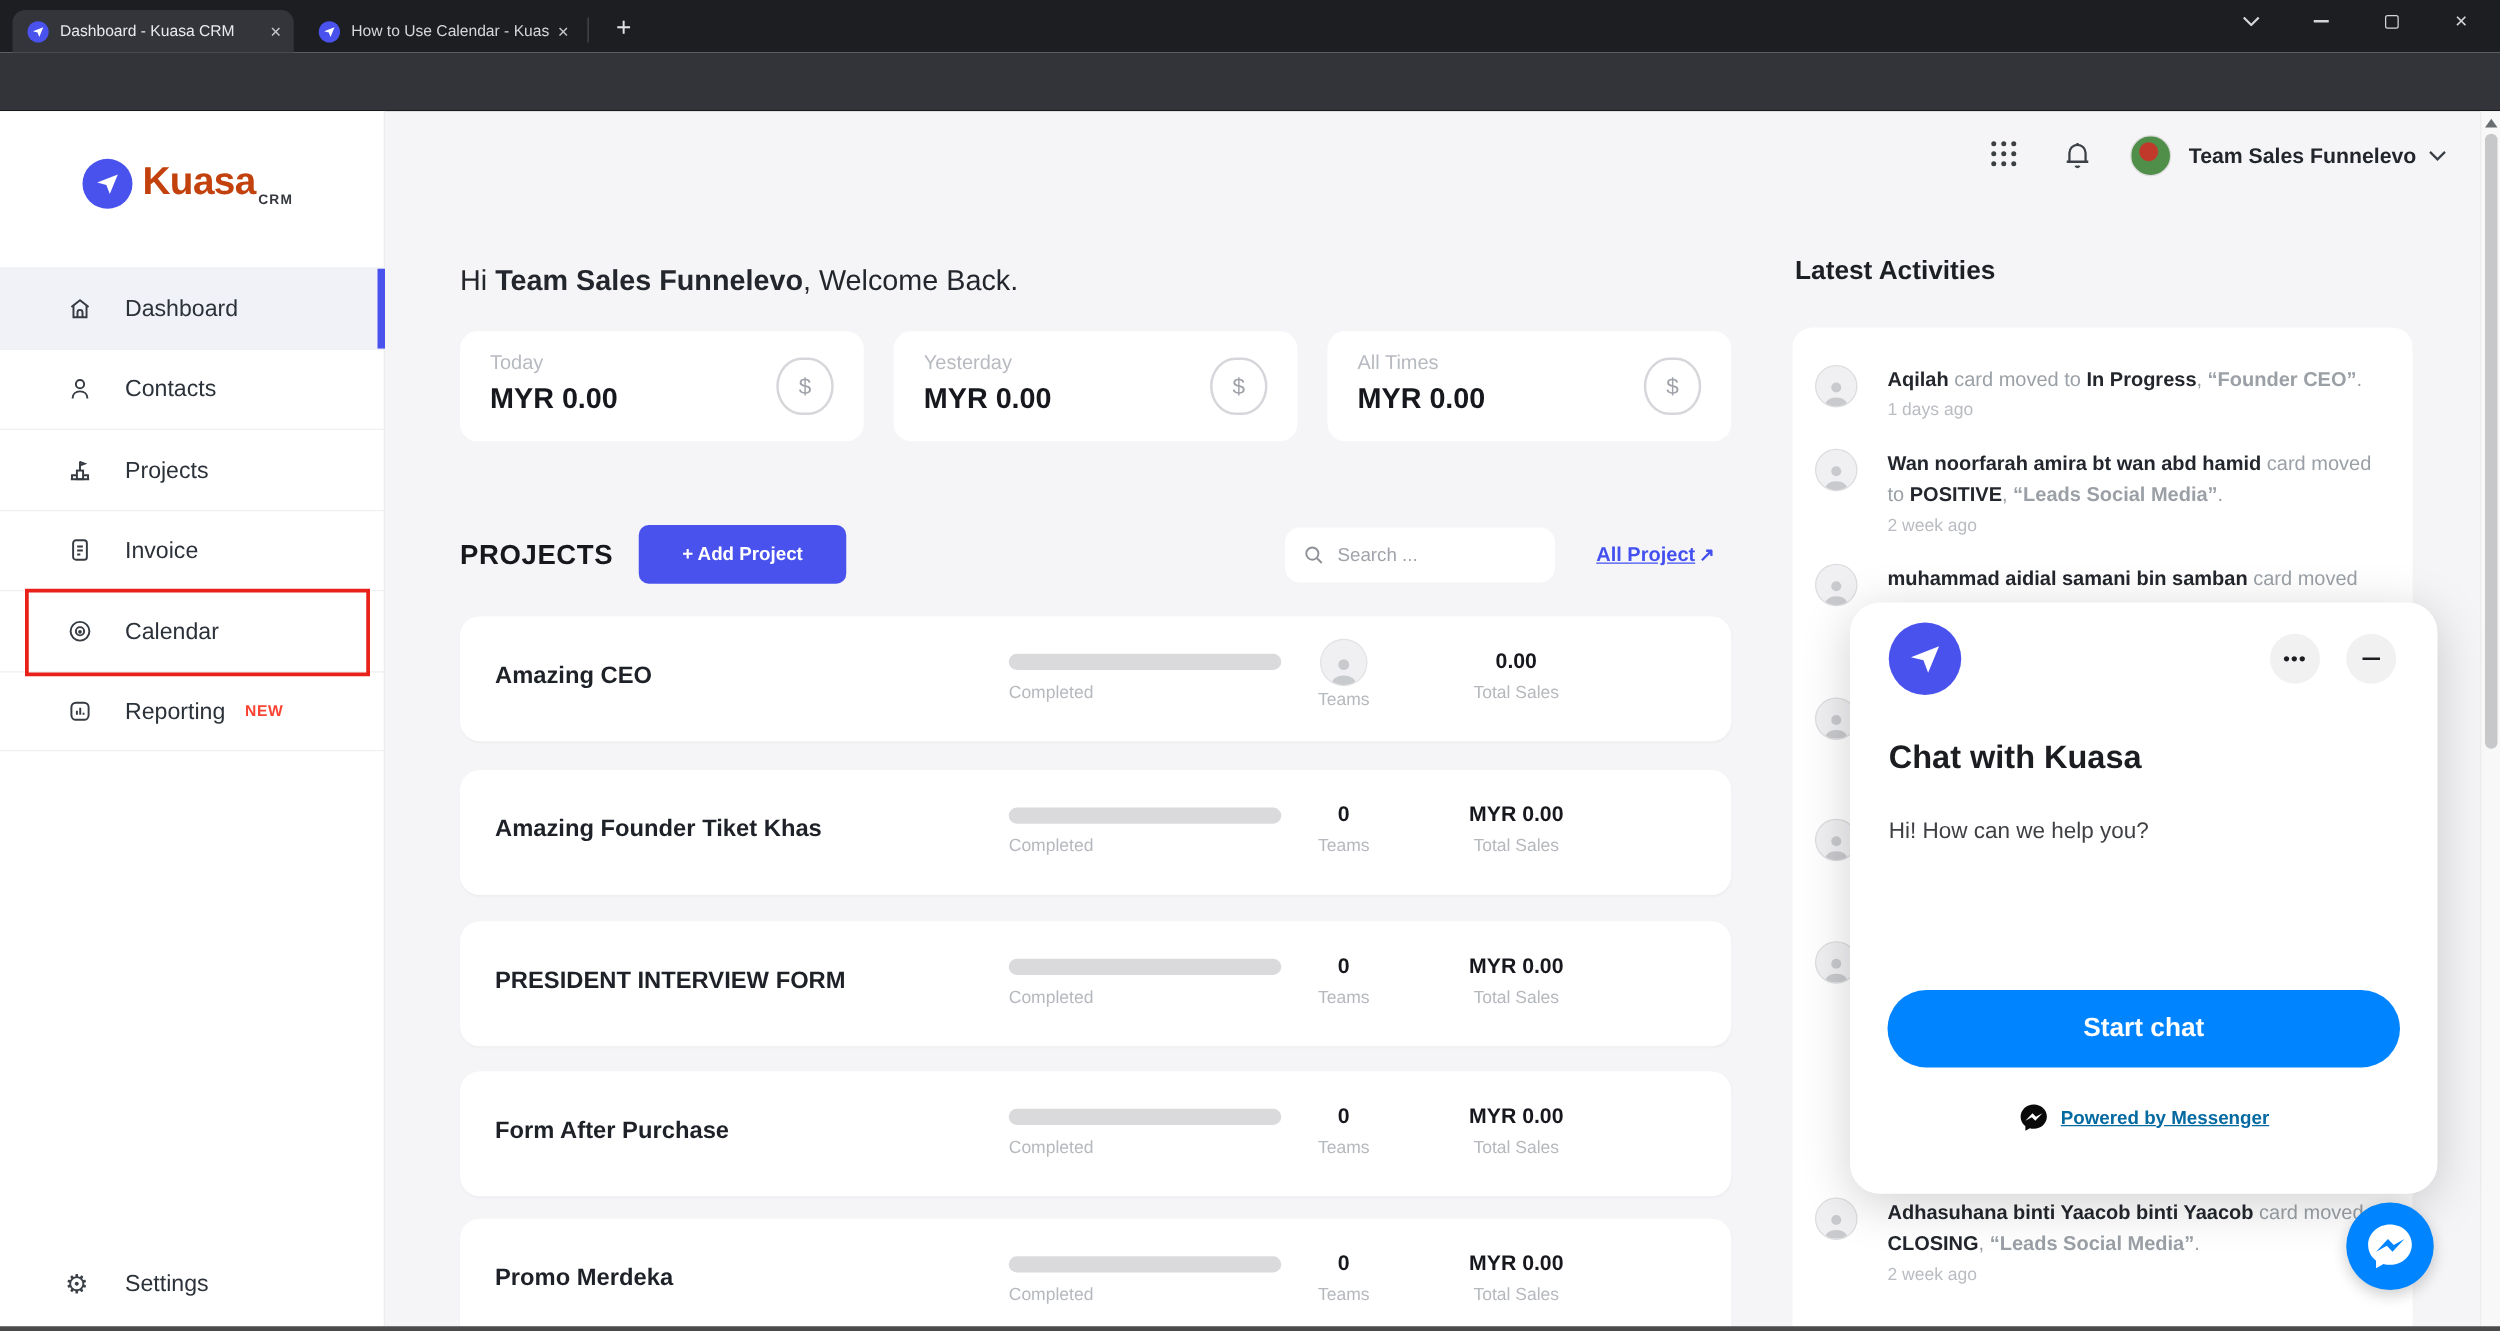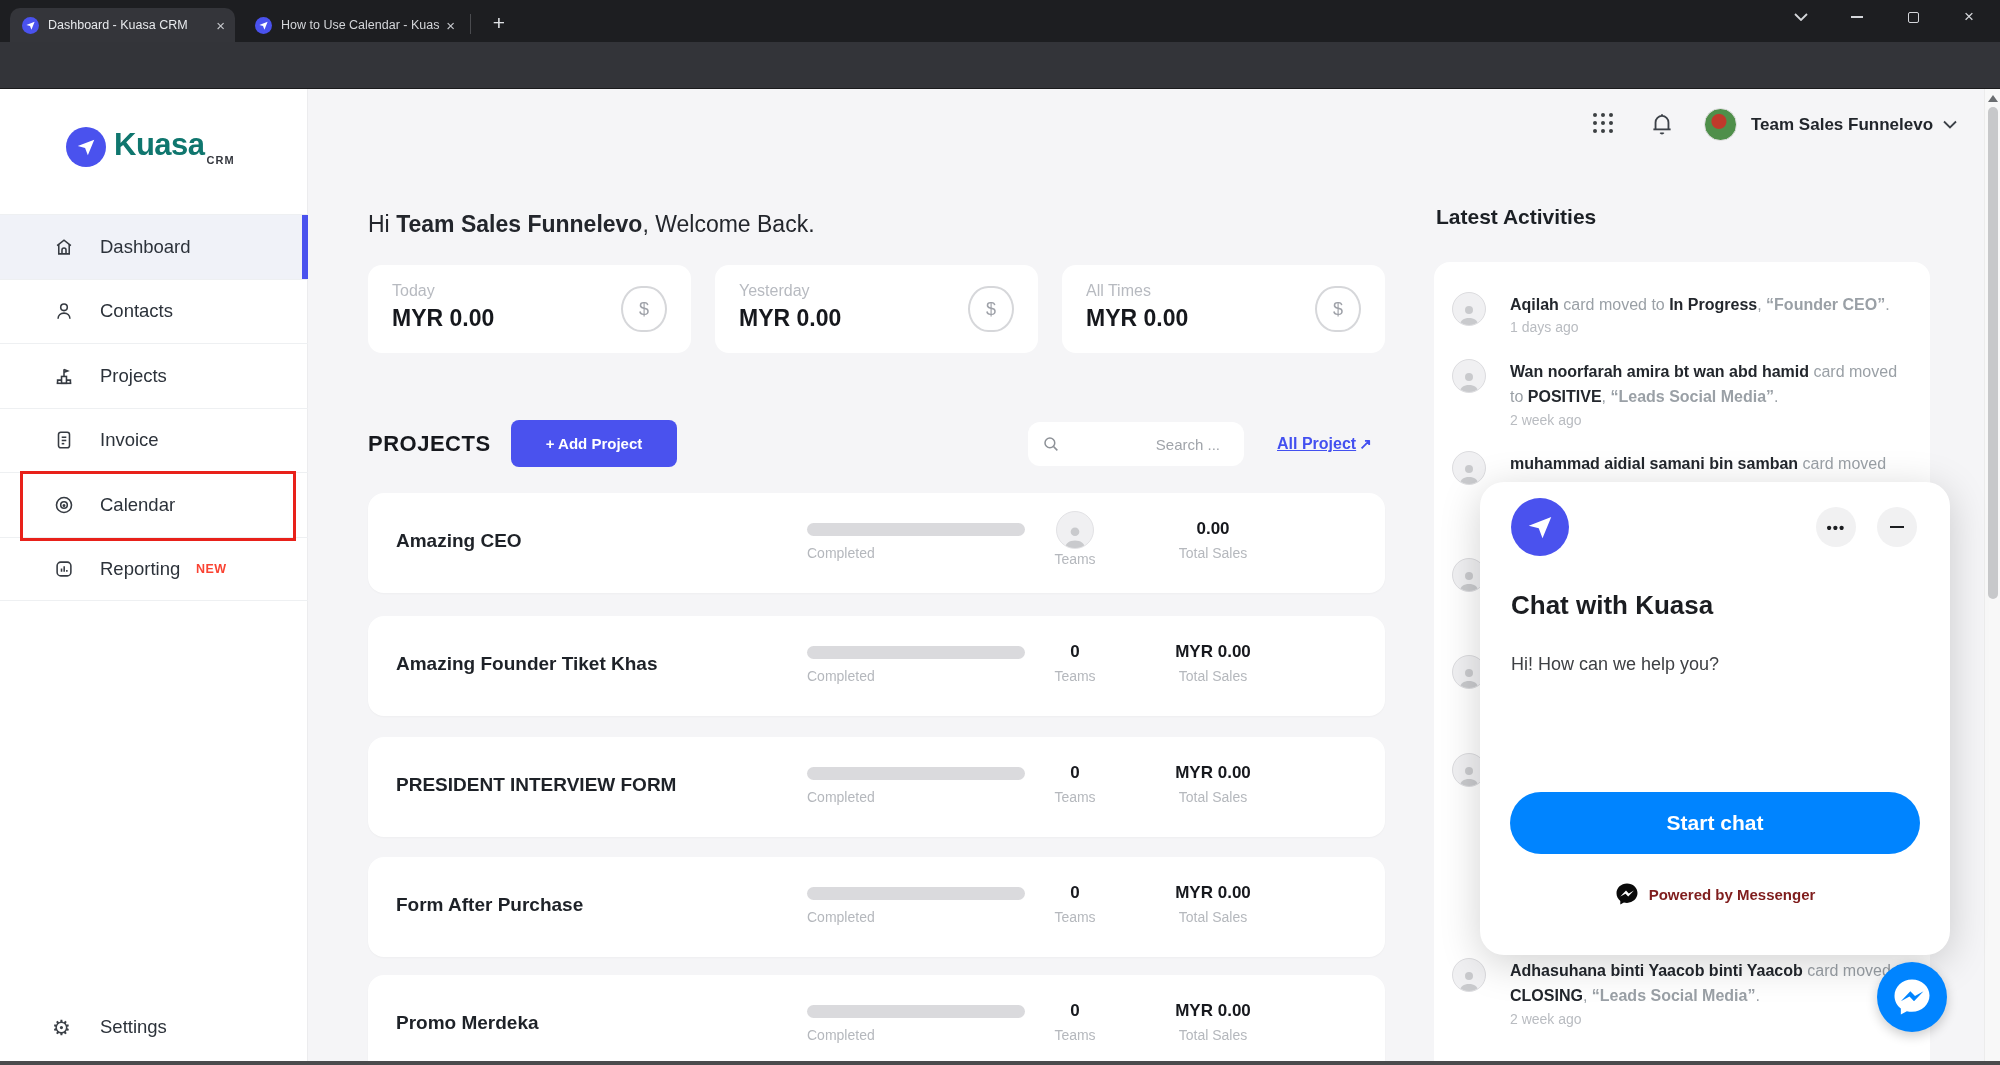--- a/index.html
+++ b/index.html
@@ -49,21 +49,21 @@
   .plist b { position:absolute; right:-2px; bottom:-3px; color:#e8eaed; font-size:11px; font-weight:normal; }
   .whitesq { width:17px; height:17px; background:#fff; border-radius:3px; }
   .chrome-avatar { width:27px; height:27px; border-radius:50%; background:#4b8bd5; overflow:hidden; display:flex; align-items:flex-end; justify-content:center; }
   .menu-dots { color:#dfe1e5; font-size:17px; }
 
   
   .app { position:absolute; left:0; top:89px; width:2000px; height:976px; background:#f5f5f7; }
   .sidebar { position:absolute; left:0; top:0; width:308px; height:976px; background:#ffffff; border-right:1px solid #ececee; }
   .logo { position:absolute; left:66px; top:38px; display:flex; align-items:flex-start; }
   .logo-mark { width:40px; height:40px; border-radius:50%; background:#4a52ee; display:flex; align-items:center; justify-content:center; }
-  .logo-word { font-size:31px; font-weight:bold; color:#0f766e; margin-left:8px; letter-spacing:-0.5px; }
+  .logo-word { font-size:31px; font-weight:bold; color:#c2410c; margin-left:8px; letter-spacing:-0.5px; }
   .logo-sub { font-size:11px; font-weight:bold; color:#35383f; margin-left:2px; align-self:flex-end; margin-bottom:1px; letter-spacing:1px; }
   .nav { position:absolute; left:0; top:125px; width:308px; }
   .nav-item { position:relative; height:64.5px; border-top:1px solid #eef0f2; display:flex; align-items:center; }
   .nav-item:last-child { border-bottom:1px solid #eef0f2; }
   .nav-ico { position:absolute; left:52px; width:24px; height:24px; display:flex; align-items:center; justify-content:center; }
   .nav-label { position:absolute; left:100px; font-size:18.5px; color:#2c323a; }
   .nav-item.active { background:#f0f2f8; }
   .nav-item.active::after { content:""; position:absolute; right:0; top:0; width:6px; height:100%; background:#4a52ee; }
   .new-badge { position:absolute; left:196px; font-size:12.5px; font-weight:bold; color:#fa4332; letter-spacing:0.5px; }
   .settings-item { position:absolute; left:0; top:913px; width:308px; height:50px; display:flex; align-items:center; }
@@ -83,21 +83,21 @@
   .greeting { position:absolute; left:368px; top:122px; font-size:23px; color:#23262c; }
   .greeting b { font-weight:bold; }
   .stat-card { position:absolute; top:176px; width:323px; height:88px; background:#fff; border-radius:14px; }
   .stat-label { position:absolute; left:24px; top:17px; font-size:16px; color:#b7bac0; }
   .stat-value { position:absolute; left:24px; top:40px; font-size:23px; font-weight:bold; color:#16181d; }
   .dollar-ico { position:absolute; right:24px; top:21px; width:46px; height:46px; border:2px solid #d6d7da; border-radius:44% / 50%; color:#9ea1a8; font-size:18px; display:flex; align-items:center; justify-content:center; }
 
   .projects-title { position:absolute; left:368px; top:342px; font-size:22px; font-weight:bold; color:#16181d; letter-spacing:0.5px; }
   .add-btn { position:absolute; left:511px; top:331px; width:166px; height:47px; background:#4a52ee; border-radius:8px; color:#fff; font-size:15px; font-weight:bold; display:flex; align-items:center; justify-content:center; border:none; }
   .search-pill { position:absolute; left:1028px; top:333px; width:216px; height:44px; background:#fff; border-radius:12px; display:flex; align-items:center; padding:0 14px; }
-  .search-pill input { border:none; outline:none; font-size:15px; color:#4c1d95; width:150px; margin-left:10px; font-family:"Liberation Sans",sans-serif; background:transparent;text-align:right; }
+  .search-pill input { border:none; outline:none; font-size:15px; color:#4c1d95; width:150px; margin-left:10px; font-family:"Liberation Sans",sans-serif; background:transparent; }
   .search-pill input::placeholder { color:#a0a4aa; }
   .all-link { position:absolute; left:1277px; top:346px; font-size:16px; font-weight:bold; color:#4350f0; text-decoration:underline; }
   .ext-arrow { font-size:15px; text-decoration:none; display:inline-block; margin-left:3px; }
 
   .proj-card { position:absolute; left:368px; width:1017px; height:100px; background:#fff; border-radius:16px; box-shadow:0 1px 2px rgba(20,20,40,0.03); }
   .proj-name { position:absolute; left:28px; top:37px; font-size:19px; font-weight:bold; color:#1e2228; }
   .pbar { position:absolute; left:439px; top:30px; width:218px; height:13px; border-radius:7px; background:#dadadd; }
   .plabel { position:absolute; left:439px; top:52px; font-size:14px; color:#b5b8bd;text-align:center; }
   .col-teams { position:absolute; left:677px; width:60px; text-align:center; }
   .col-total { position:absolute; left:790px; width:110px; text-align:center; }
@@ -120,21 +120,21 @@
   .chat { position:absolute; left:1480px; top:393px; width:470px; height:473px; background:#fff; border-radius:24px; box-shadow:0 8px 40px rgba(0,0,0,0.18); z-index:40; }
   .chat-logo { position:absolute; left:31px; top:16px; width:58px; height:58px; border-radius:50%; background:#4a52ee; display:flex; align-items:center; justify-content:center; }
   .chat-btn { position:absolute; top:25px; width:40px; height:40px; border-radius:50%; background:#f1f1f2; display:flex; align-items:center; justify-content:center; color:#1c1e21; }
   .chat-more { left:336px; letter-spacing:1px; font-size:15px; font-weight:bold; }
   .chat-min { left:397px; }
   .chat-min i { width:14px; height:2.5px; background:#1c1e21; }
   .chat-title { position:absolute; left:31px; top:108px; font-size:26px; font-weight:bold; color:#1b1d21; }
   .chat-msg { position:absolute; left:31px; top:172px; font-size:18px; color:#3e4044; }
   .start-btn { position:absolute; left:30px; top:310px; width:410px; height:62px; border-radius:31px; background:#0084ff; color:#fff; font-size:21px; font-weight:bold; display:flex; align-items:center; justify-content:center; border:none; }
   .powered { position:absolute; left:0; top:400px; width:100%; display:flex; align-items:center; justify-content:center; gap:10px; }
-  .powered span { font-size:15px; font-weight:bold; color:#7f1d1d; }
+  .powered span { font-size:15px; font-weight:bold; color:#0369a1;text-decoration:underline; }
   .msgr-bubble { position:absolute; left:1877px; top:873px; width:70px; height:70px; border-radius:50%; background:#0084ff; display:flex; align-items:center; justify-content:center; z-index:50; box-shadow:0 4px 12px rgba(0,0,0,0.2); }
 
   
   .scrollbar { position:absolute; left:1984px; top:0; width:16px; height:976px; background:#f8f8f8; border-left:1px solid #ececec; }
   .sb-up { position:absolute; left:3px; top:6px; width:0; height:0; border-left:5px solid transparent; border-right:5px solid transparent; border-bottom:7px solid #6a6d70; }
   .sb-thumb { position:absolute; left:3px; top:18px; width:10px; height:492px; border-radius:5px; background:#c7c8ca; }
 
   .bottom-edge { position:absolute; left:0; top:1061px; width:2000px; height:4px; background:#4b4b4d; z-index:60; }
 </style>
 </head>

